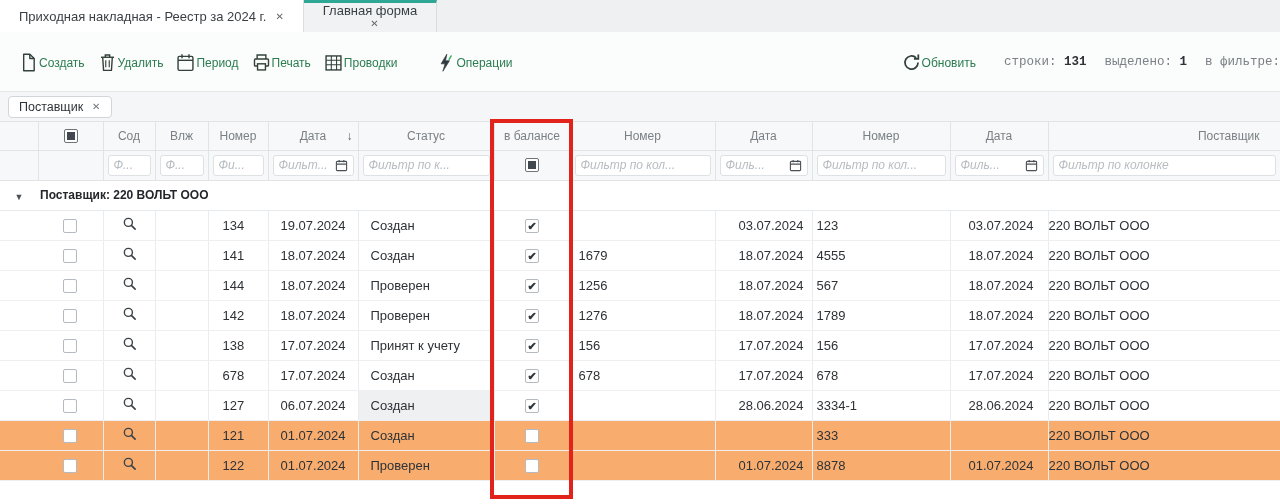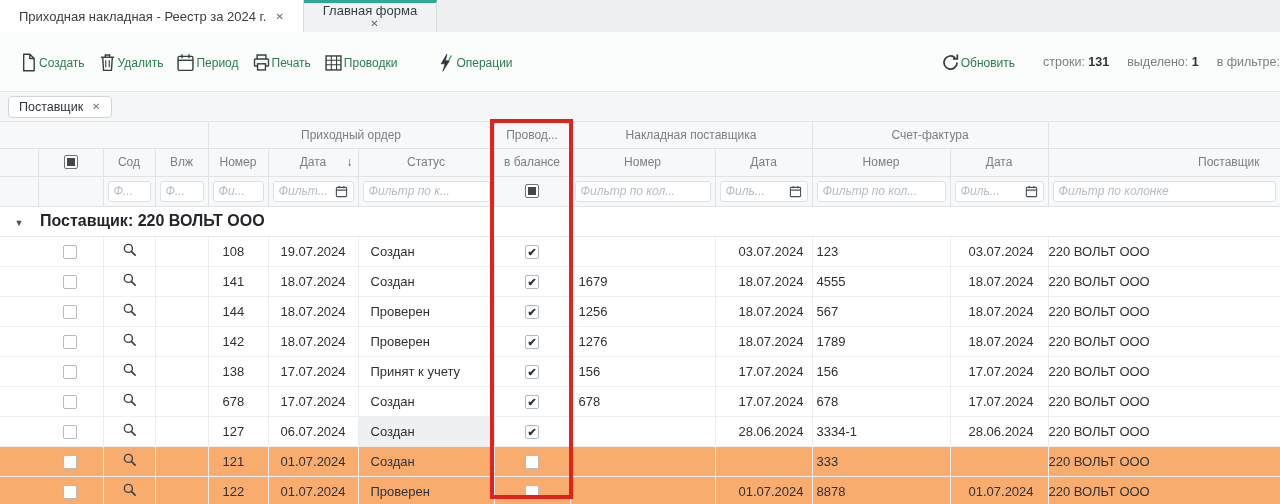--- a/index.html
+++ b/index.html
@@ -20,21 +20,21 @@
   .toolbar { height:60px; background:#fbfcfc; border-bottom:1px solid #e4e7e9;
              display:flex; align-items:center; padding-left:12px; overflow:hidden; }
   .tb-group { display:flex; align-items:center; }
   .tb-btn { display:flex; flex-direction:row; align-items:center; justify-content:center;
             min-width:58px; padding:4px 6px 3px; cursor:pointer; }
   .tb-btn.gap { margin-left:26px; }
   .tb-icon { height:22px; display:flex; align-items:center; }
   .tb-icon svg { width:21px; height:21px; display:block; }
   .tb-label { font-size:12px; color:#2b7d4f; margin-top:2px; white-space:nowrap; }
   .tb-right { margin-left:auto; display:flex; align-items:center; }
-  .stats { display:flex; gap:18px; margin-left:22px; white-space:nowrap; overflow:hidden; }
+  .stats { display:flex; gap:18px; margin-left:22px; white-space:nowrap; overflow:hidden;font-family:Liberation Mono, monospace; }
   .stat { font-size:12.5px; color:#7a8085; }
   .stat b { color:#2f3337; font-weight:bold; }
 
   
   .chip-bar { height:30px; background:#f5f6f7; border-bottom:1px solid #e2e5e7;
               display:flex; align-items:center; padding:0 8px; }
   .chip { display:inline-flex; align-items:center; background:#fff; border:1px solid #d2d6d9;
           border-radius:4px; padding:3px 10px; font-size:12.5px; color:#2f3337; cursor:pointer; }
   .chip-close { margin-left:9px; font-size:10px; color:#70767b; }
 
@@ -56,21 +56,21 @@
   .f-input .ph { font-style:italic; color:#b8bcc0; font-size:12px; white-space:nowrap; overflow:hidden; }
   .f-input svg.cal { flex:none; width:13px; height:13px; margin-left:3px; }
 
   tbody td { height:30px; font-size:13px; color:#2e3236; vertical-align:middle;
              border-right:1px solid #eaedef; border-bottom:1px solid #edeff0;
              white-space:nowrap; overflow:hidden; background:transparent; }
   tbody tr { background:#fff; }
   tr.group-row td { border-right:none; font-weight:bold; color:#23272b; border-bottom:1px solid #e7eaec; }
   .g-caret { text-align:center; }
   .caret { font-size:9px; color:#4c5257; cursor:pointer; }
-  .g-label { padding-left:2px; font-size:16px; }
+  .g-label { padding-left:2px; font-size:12px; }
 
   .c-exp { border-right:none; }
   .c-check { text-align:center; }
   .c-sod { text-align:center; }
   .c-num { padding-left:14px; }
   .c-date { padding-left:12px; }
   .c-status { padding-left:12px; }
   .c-status.sel { background:#eef0f2; }
   .c-posted { text-align:center; }
   .c-invnum { padding-left:8px; }
@@ -205,28 +205,20 @@
         <col style="width:90px">
         <col style="width:136px">
         <col style="width:76px">
       <col style="width:145px">
         <col style="width:97px">
         <col style="width:138px">
         <col style="width:98px">
       <col style="width:232px">
     </colgroup>
     <thead>
-      <tr class="h-group">
-        <th colspan="4"></th>
-        <th colspan="3">Приходный ордер</th>
-        <th>Провод...</th>
-        <th colspan="2">Накладная поставщика</th>
-        <th colspan="2">Счет-фактура</th>
-        <th></th>
-      </tr>
       <tr class="h-cols">
         <th></th>
         <th><span class="cb filled"></span></th>
         <th>Сод</th>
         <th>Влж</th>
         <th>Номер</th>
         <th class="rel">
           <span>Дата</span>
           <span class="sort">↓</span>
         </th>
@@ -317,21 +309,21 @@
     <tr class="data-row">
           <td class="c-exp"></td>
           <td class="c-check"><span class="cb"></span></td>
           <td class="c-sod"><span class="mag">
               <svg viewBox="0 0 16 16">
                 <circle cx="6.8" cy="6.8" r="4.3" fill="none" stroke="#3c4348" stroke-width="1.5"></circle>
                 <path d="M10 10l4 4" stroke="#3c4348" stroke-width="1.8" stroke-linecap="round"></path>
               </svg>
             </span></td>
           <td class="c-vlzh"></td>
-          <td class="c-num">108</td>
+          <td class="c-num">134</td>
           <td class="c-date">19.07.2024</td>
           <td class="c-status">Создан</td>
           <td class="c-posted"><span class="cb checked">✔</span></td>
           <td class="c-invnum"></td>
           <td class="c-invdate">03.07.2024</td>
           <td class="c-sfnum">123</td>
           <td class="c-sfdate">03.07.2024</td>
           <td class="c-supplier">220 ВОЛЬТ ООО</td>
         </tr>
         <tr class="data-row">

